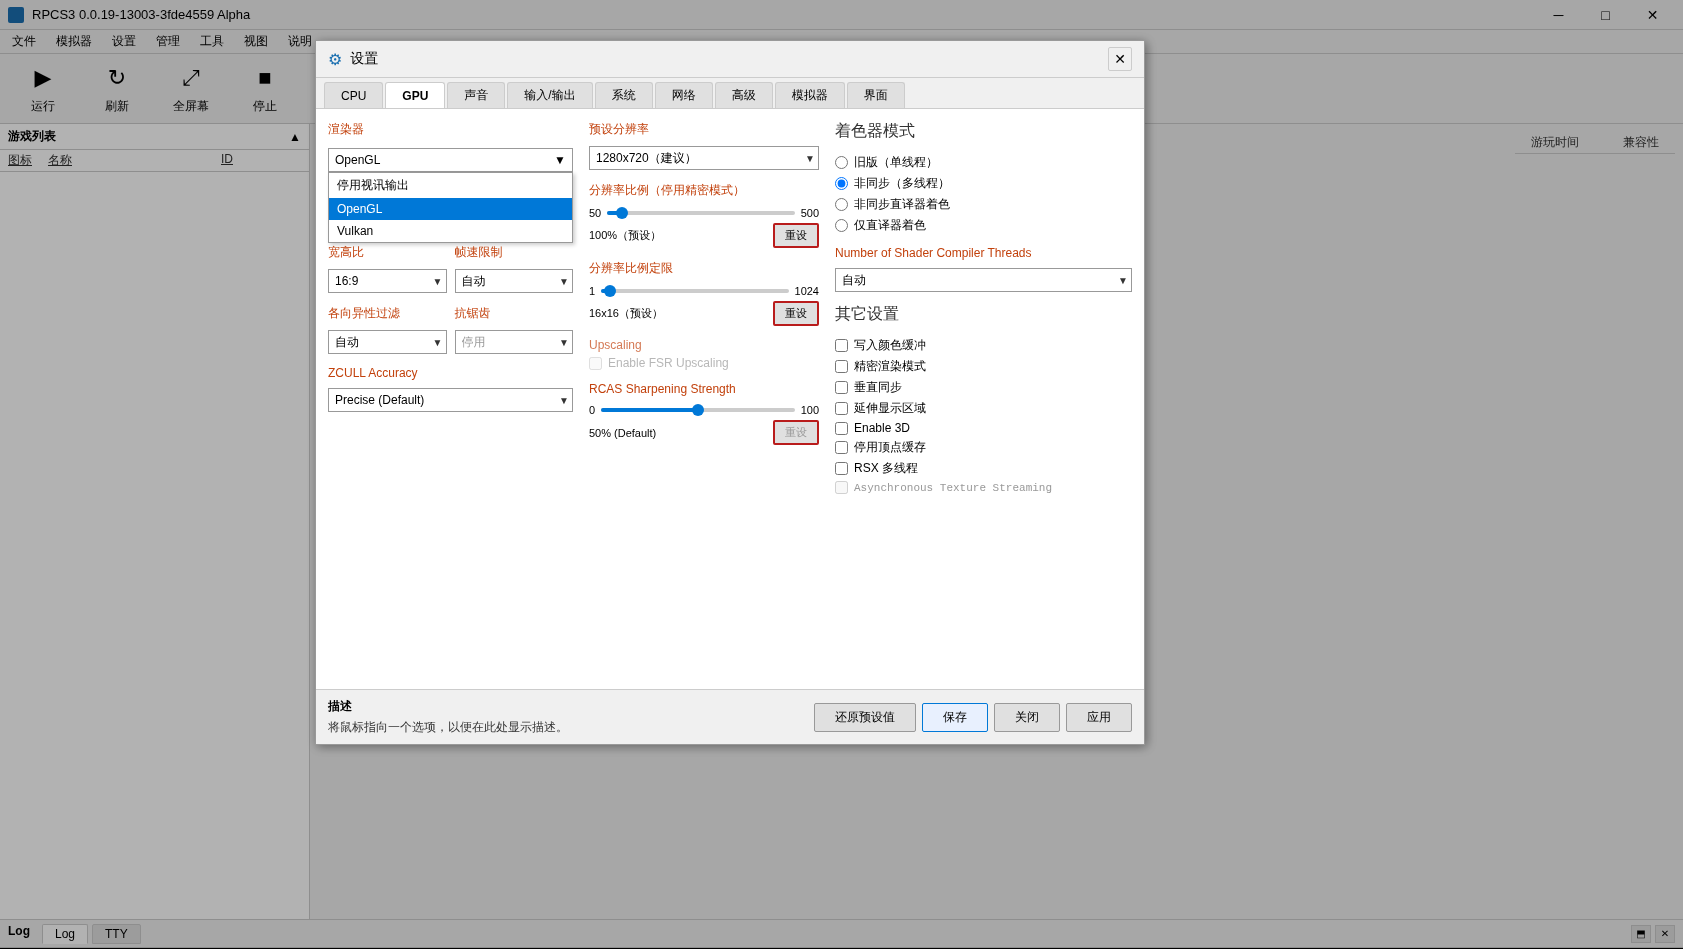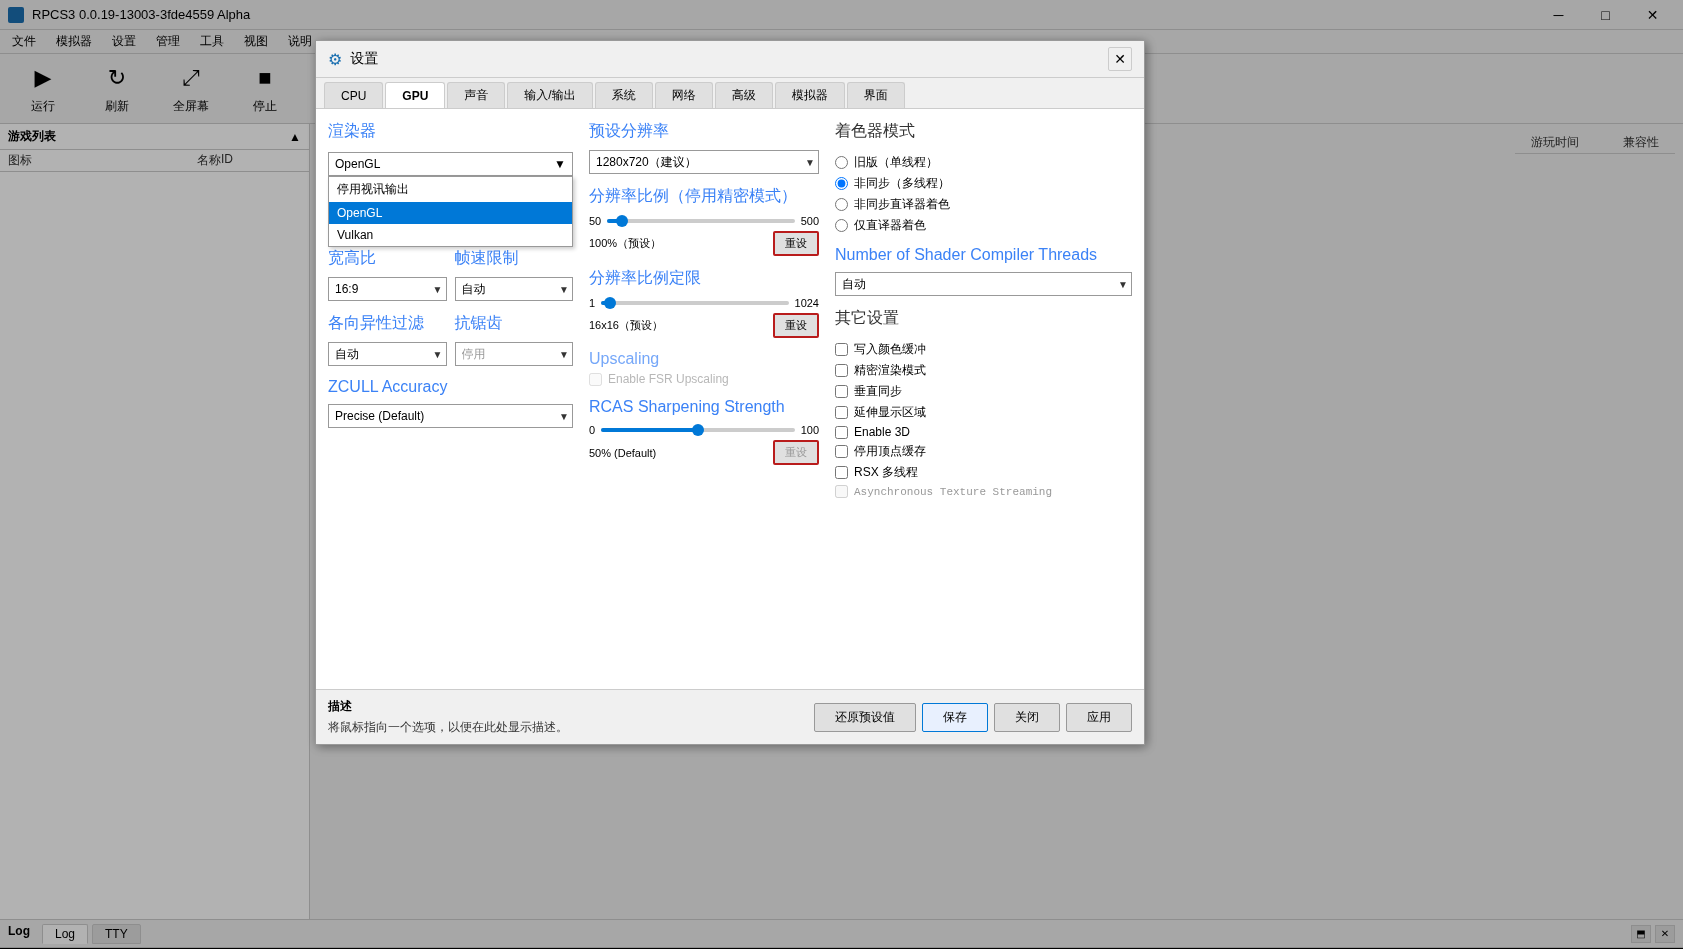--- a/index.html
+++ b/index.html
@@ -102,23 +102,24 @@
       border-bottom: 1px solid #ccc;
       font-size: 12px;
       font-weight: bold;
     }
     .game-list-cols {
       display: flex;
       padding: 2px 8px;
       border-bottom: 1px solid #ccc;
       font-size: 12px;
       color: #333;
+      text-decoration: underline;
     }
     .col-icon { width: 40px; }
-    .col-name { flex: 1; text-align: right; }
+    .col-name { flex: 1; }
     .col-id { width: 80px; }
 
     
     .right-panel {
       flex: 1;
       display: flex;
       flex-direction: column;
     }
     .right-top {
       flex: 1;
@@ -264,22 +265,22 @@
 
     
     .col-right {
       flex: 1;
       display: flex;
       flex-direction: column;
       gap: 12px;
     }
 
     .section-label {
-      font-size: 16px;
-      color: #3b82f6;
+      font-size: 12px;
+      color: #c2410c;
       margin-bottom: 4px;
       font-weight: normal;
     }
 
     .section-group {
       display: flex;
       flex-direction: column;
       gap: 6px;
     }
 

